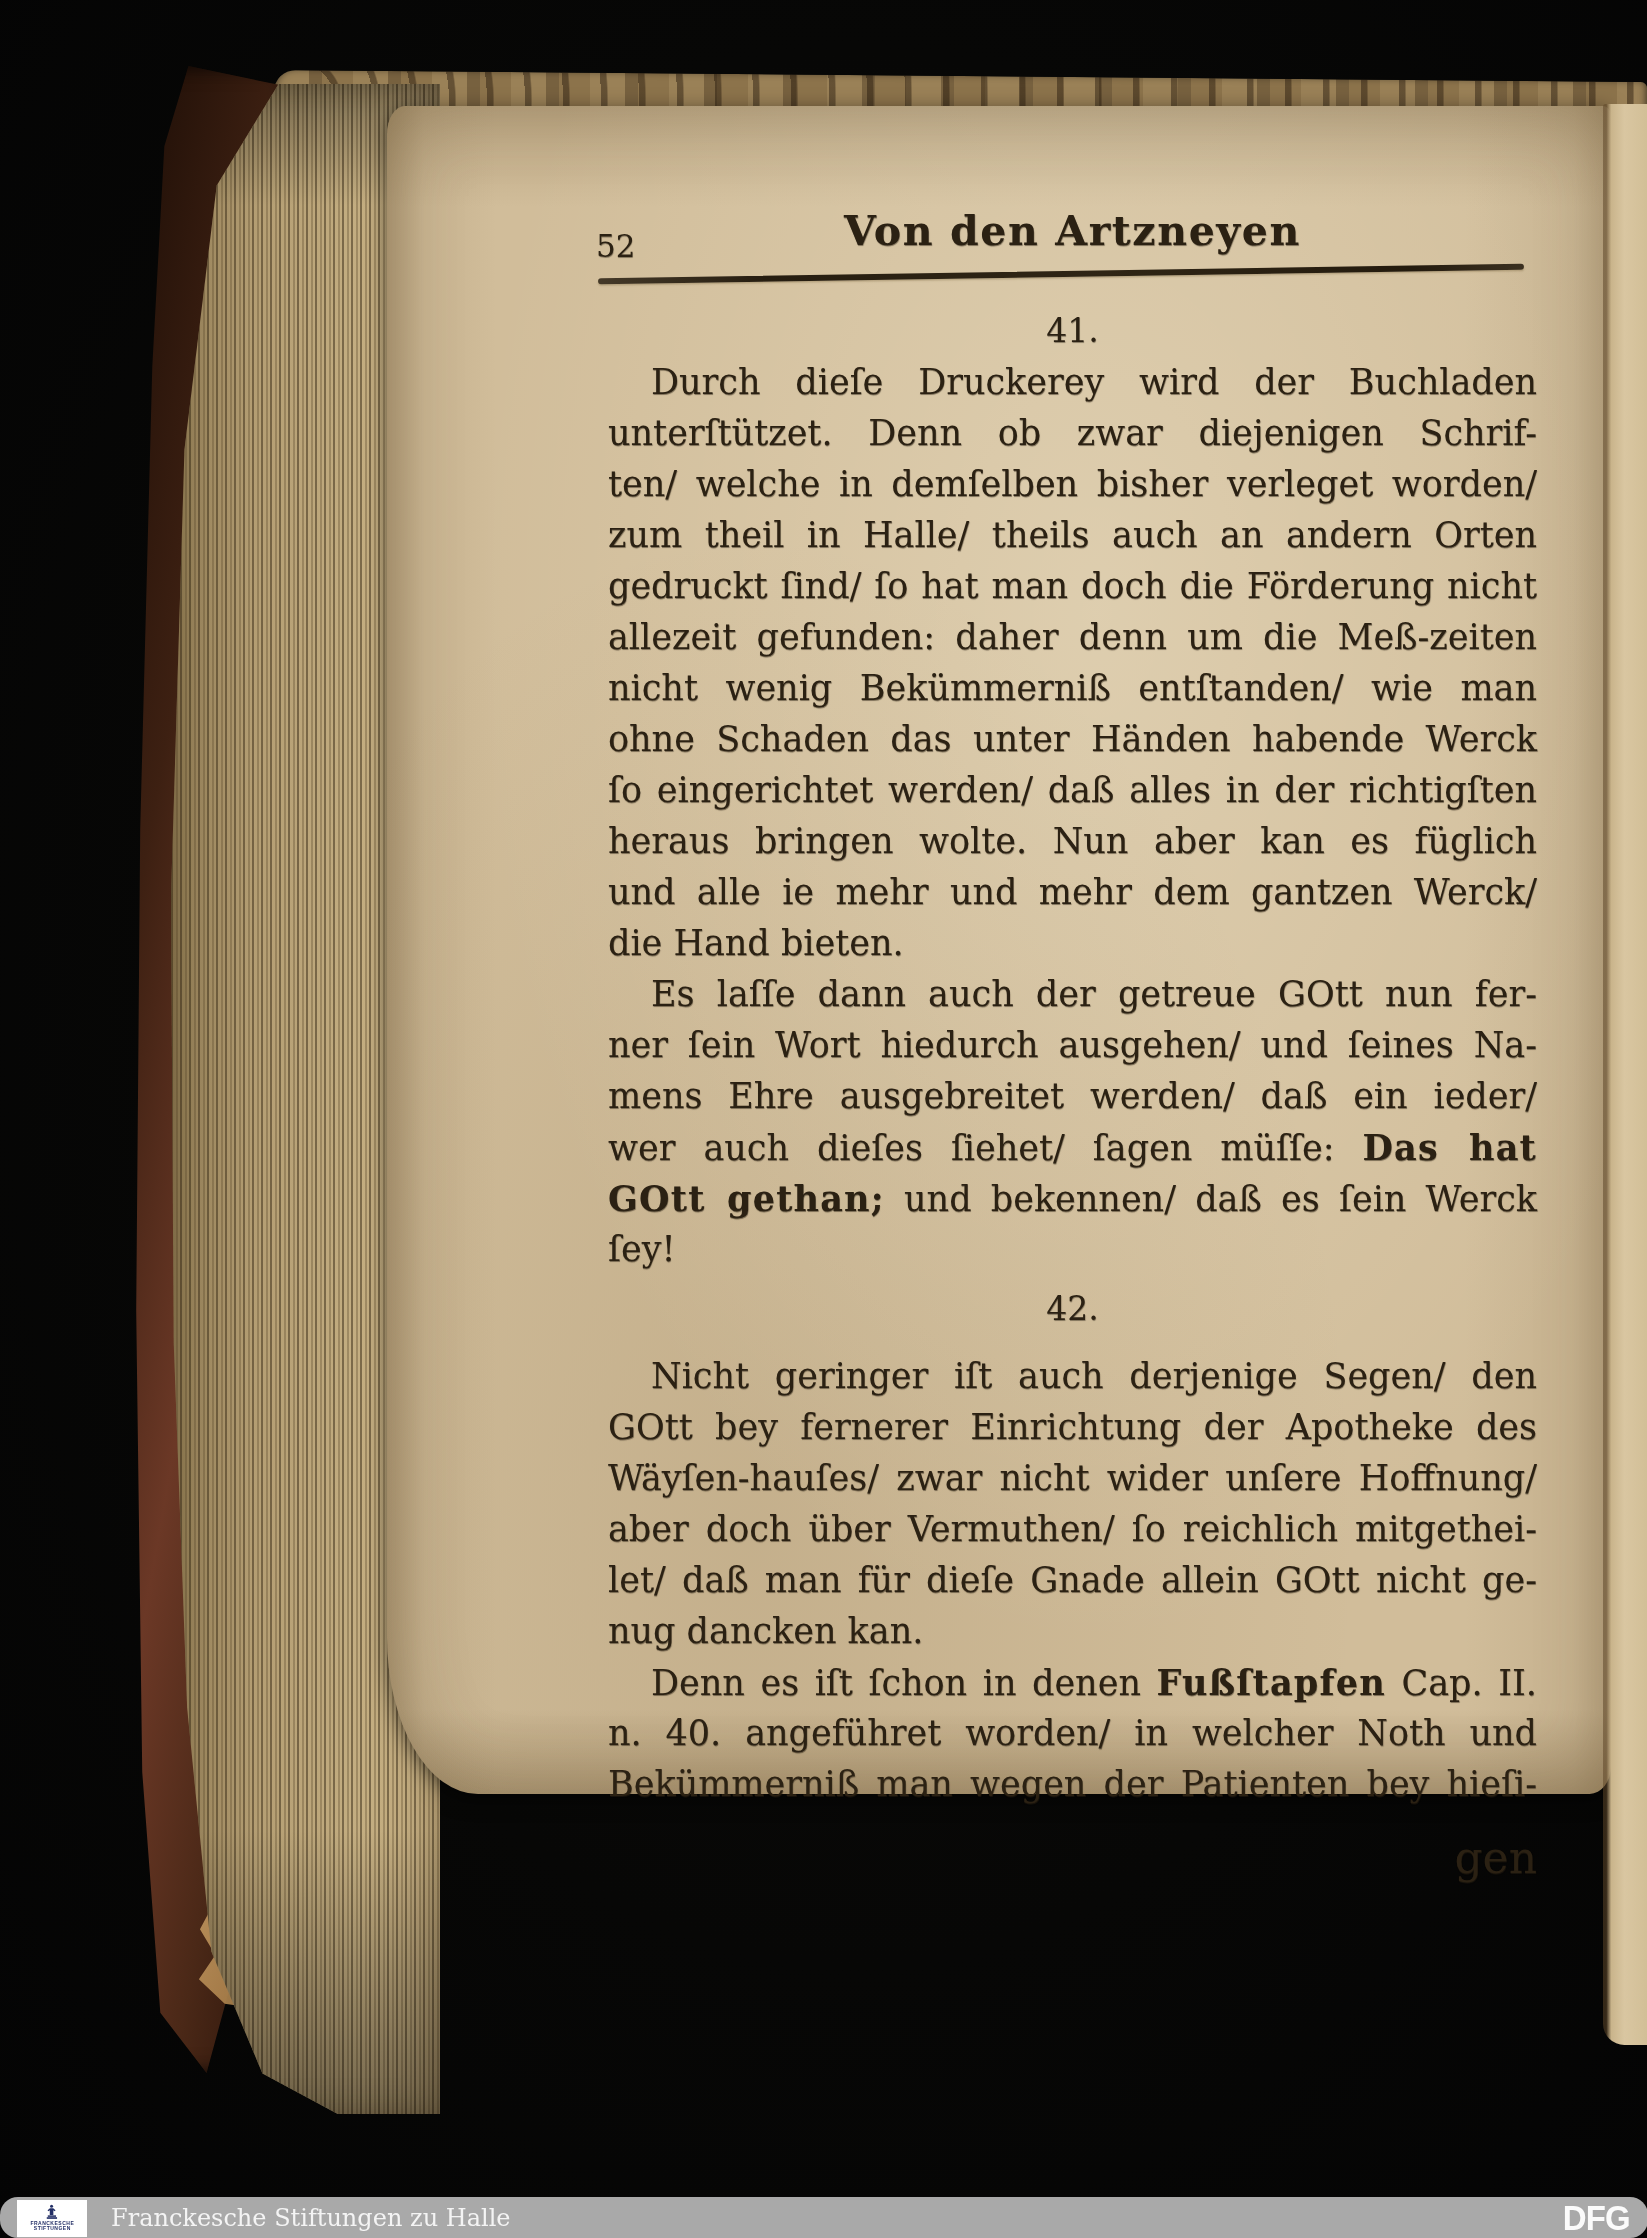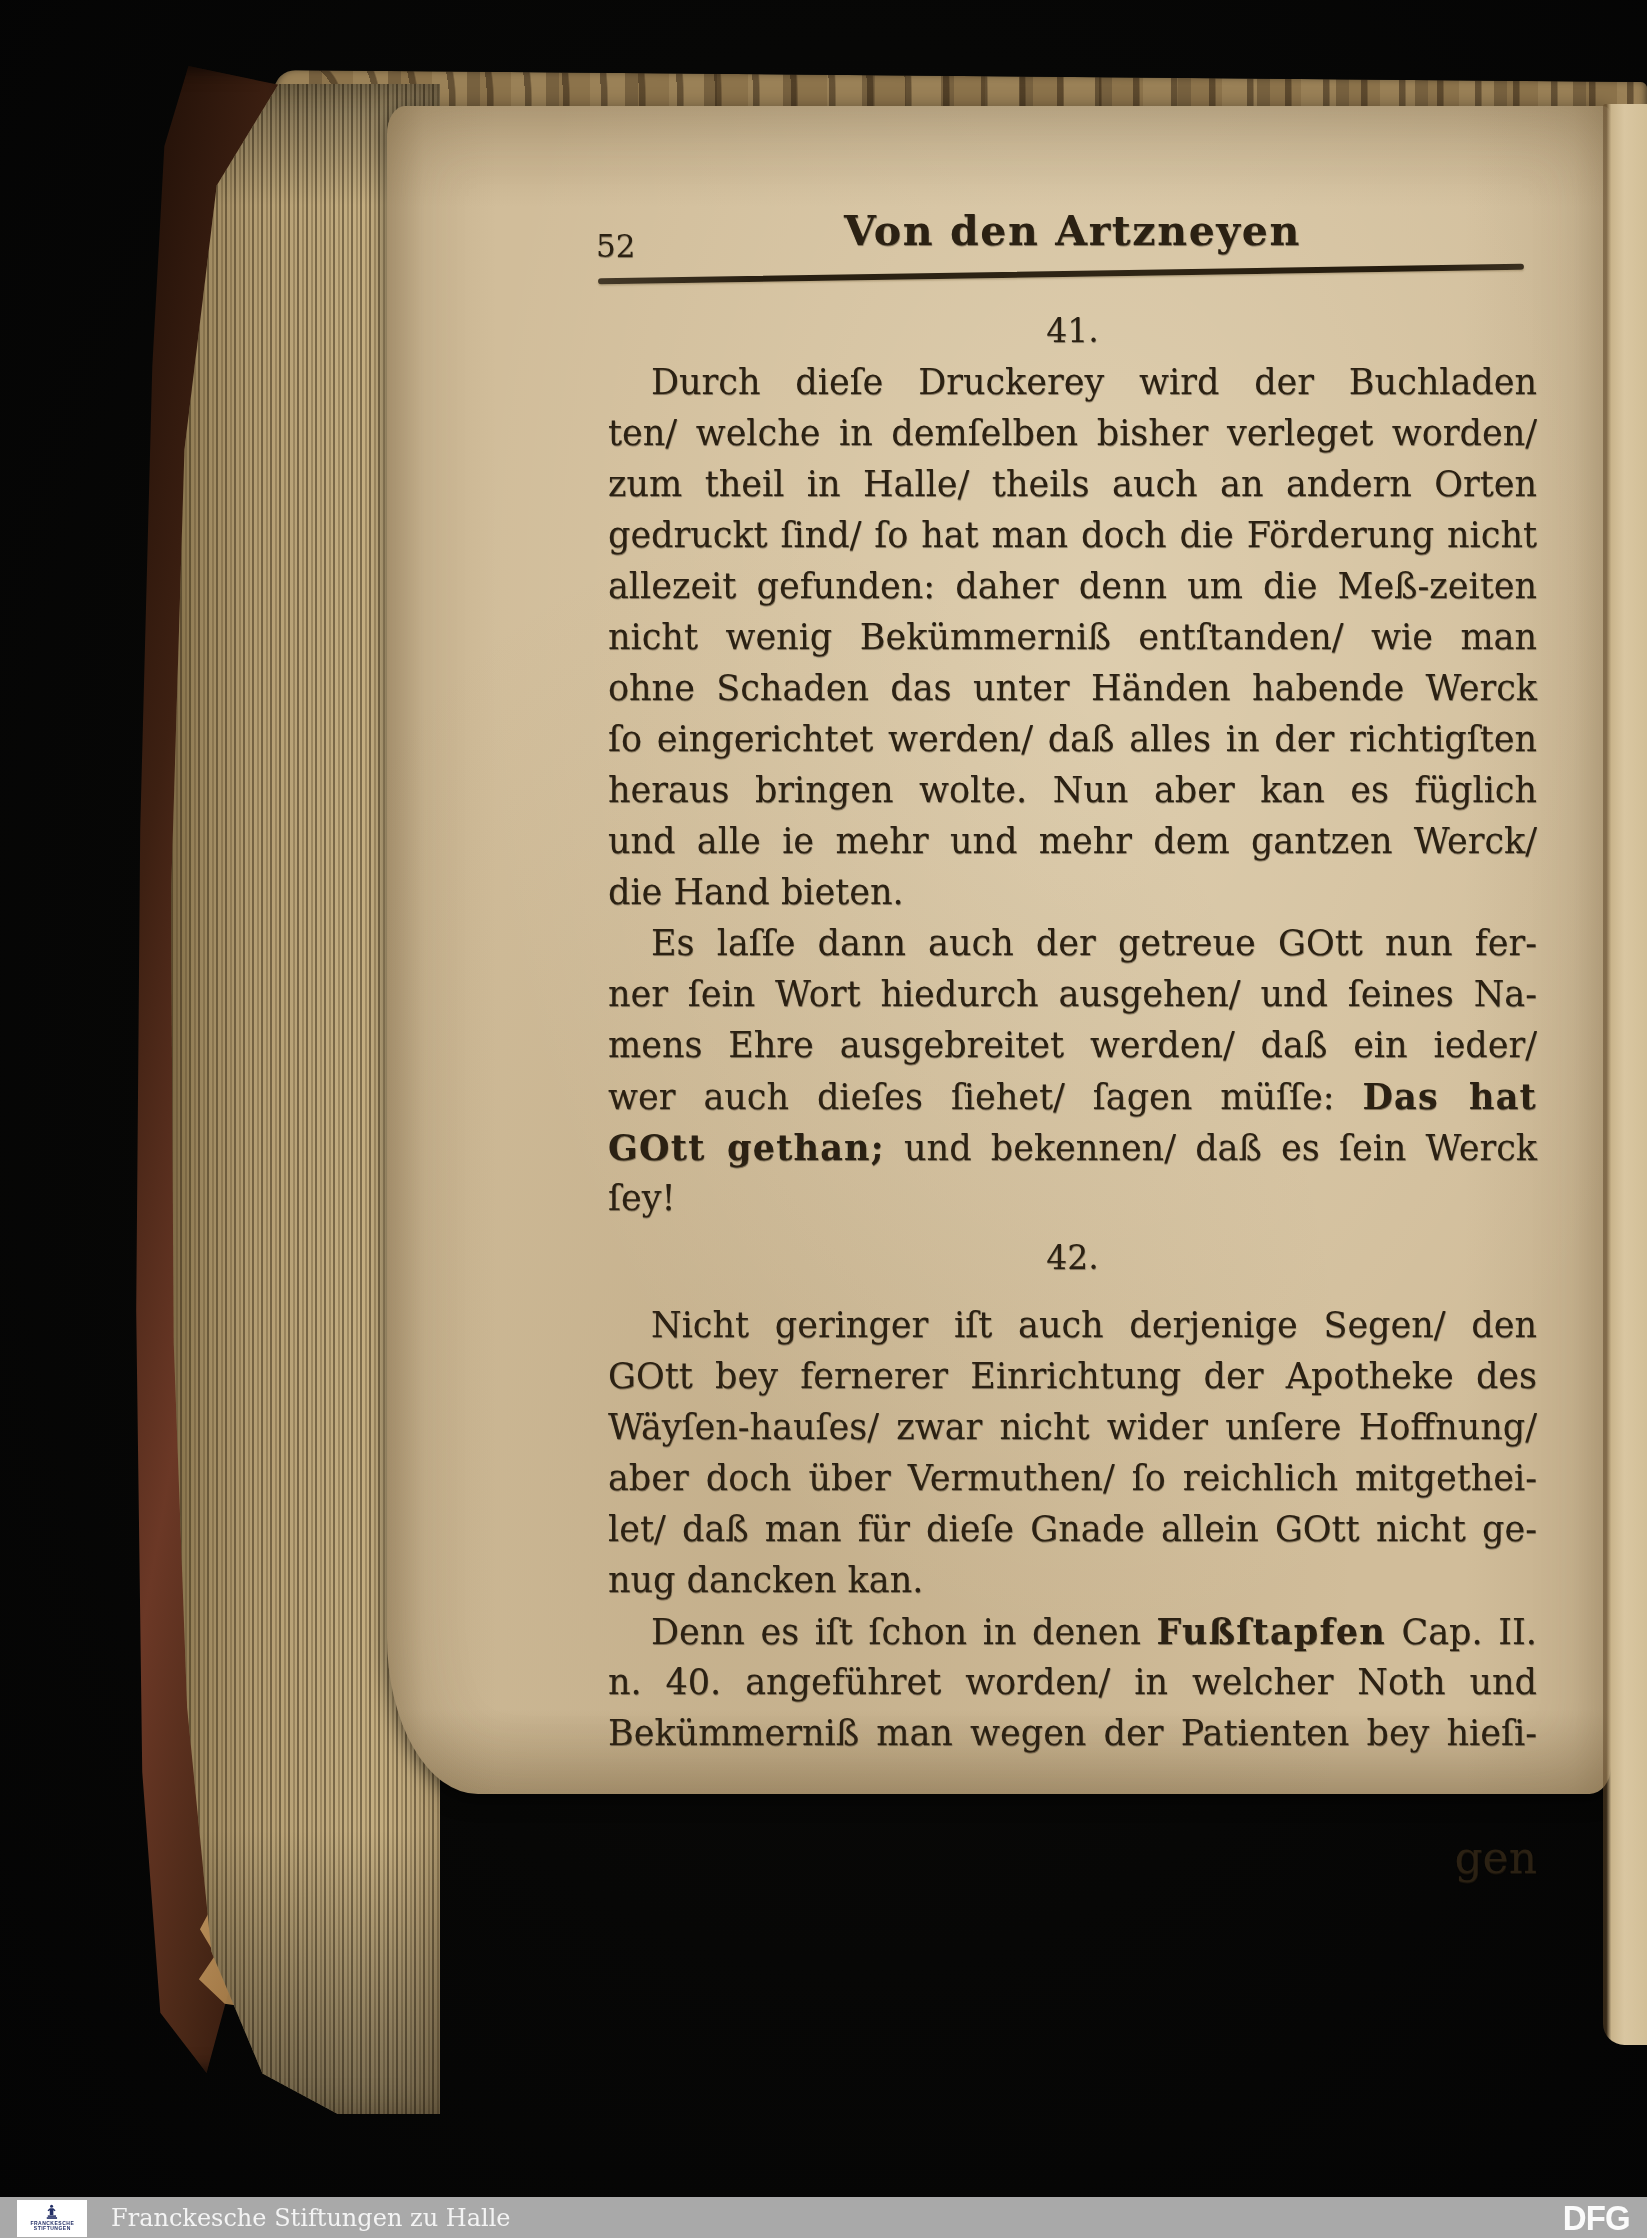--- a/index.html
+++ b/index.html
@@ -110,20 +110,21 @@
   .em{font-weight:bold;letter-spacing:1.2px;}
   .catchword{
     position:absolute;left:221px;top:1730px;width:929px;
     text-align:right;font-size:44px;line-height:43px;color:var(--ink);
     text-shadow:0.4px 0.6px 0.7px rgba(43,33,19,0.5);
   }
   
   .bar{
     position:absolute;left:0;top:2197px;width:1648px;height:41px;
     background:var(--bar-gray);
+    border-radius:18px;
   }
   .logobox{
     position:absolute;left:17.3px;top:2.5px;width:70px;height:37px;
     background:#ffffff;display:flex;flex-direction:column;align-items:center;justify-content:center;
   }
   .logocap{
     font-family:"Liberation Sans", sans-serif;font-size:5px;line-height:5.4px;
     color:var(--logo-navy);letter-spacing:0.5px;text-align:center;font-weight:bold;
   }
   .inst{
@@ -147,20 +148,21 @@
     <div class="fanned"></div>
 
     <div class="page">
       <div class="pagenum">52</div>
       <div class="runhead">Von den Artzneyen</div>
       <div class="rule"></div>
       <div class="textblock" id="textblock">
           <div class="secheading">41.</div>
           <div>
             <div class="line just indent"><span>Durch dieſe Druckerey wird der Buchladen</span></div>
+            <div class="line just"><span>unterſtützet.  Denn ob zwar diejenigen Schrif-</span></div>
             <div class="line just"><span>ten/ welche in demſelben bisher verleget worden/</span></div>
             <div class="line just"><span>zum theil in Halle/ theils auch an andern Orten</span></div>
             <div class="line just"><span>gedruckt ſind/ ſo hat man doch die Förderung nicht</span></div>
             <div class="line just"><span>allezeit gefunden: daher denn um die Meß-zeiten</span></div>
             <div class="line just"><span>nicht wenig Bekümmerniß entſtanden/ wie man</span></div>
             <div class="line just"><span>ohne Schaden das unter Händen habende Werck</span></div>
             <div class="line just"><span>ſo eingerichtet werden/ daß alles in der richtigſten</span></div>
             <div class="line just"><span>heraus bringen wolte.  Nun aber kan es füglich</span></div>
             <div class="line just"><span>und alle ie mehr und mehr dem gantzen Werck/</span></div>
             <div class="line nojust"><span>die Hand bieten.</span></div>

